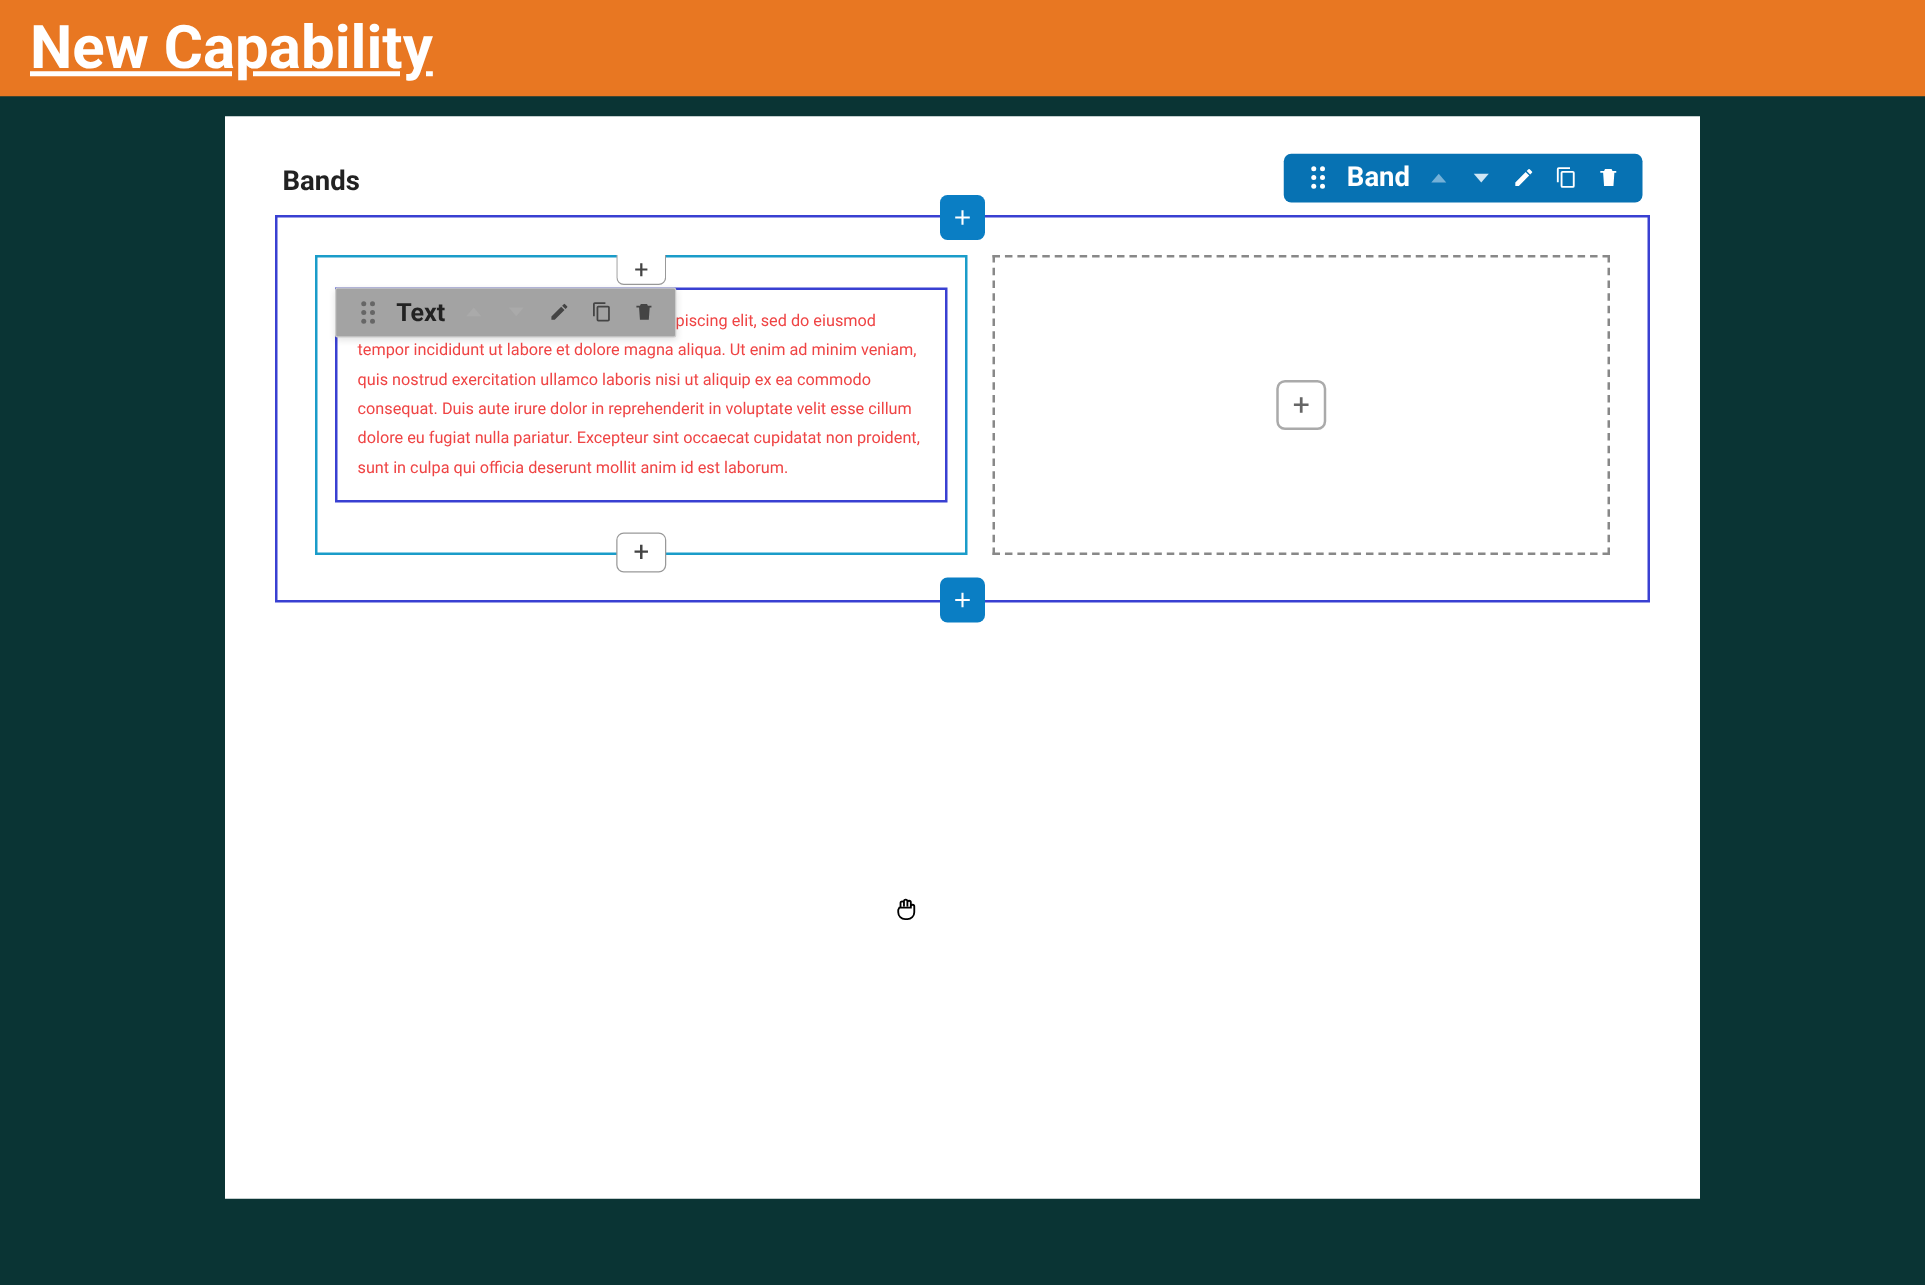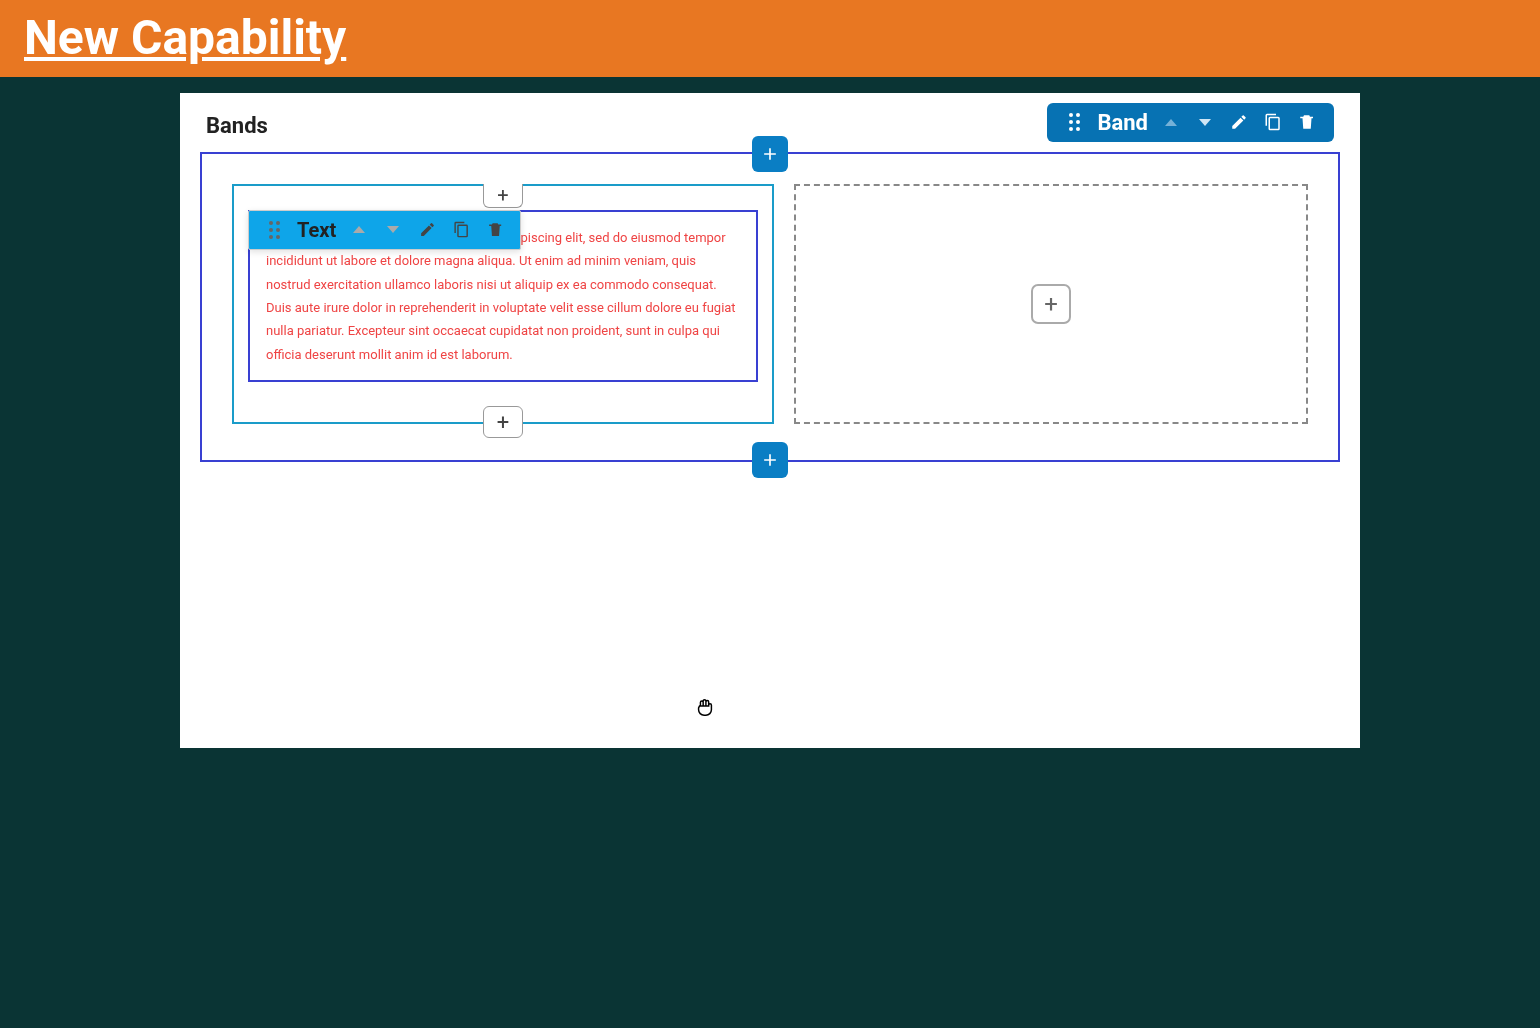--- a/index.html
+++ b/index.html
@@ -15,23 +15,23 @@
       color: #fff;
       font-size: 48px;
       font-weight: 700;
       padding: 12px 24px;
       line-height: 1.1;
       text-decoration: underline;
     }
     .editor-canvas {
       background: #fff;
       margin: 16px 180px 70px 180px;
-      padding: 20px;
-      position: relative;
-      height: 655px;
+      padding: 40px;
+      position: relative;
+      height: 866px;
     }
     .bands-section {
       position: relative;
     }
     .bands-label {
       font-weight: 700;
       font-size: 22px;
       color: #222;
       margin-bottom: 14px;
       margin-left: 6px;
@@ -120,21 +120,21 @@
       font-size:22px; color:#444; cursor:pointer; z-index:2;
     }
     .text-block {
       border: 2px solid #3940d2;
       position: relative;
       padding: 14px 16px;
     }
     .text-toolbar {
       position: absolute;
       top: -2px; left: -2px;
-      background: #0ea5e9;
+      background: #a3a3a3;
       border: 1px solid #ccc;
       border-radius: 2px;
       box-shadow: 0 2px 6px rgba(0,0,0,0.12);
       display: flex;
       align-items: center;
       gap: 12px;
       padding: 7px 14px;
       z-index: 4;
     }
     .text-toolbar .label {

